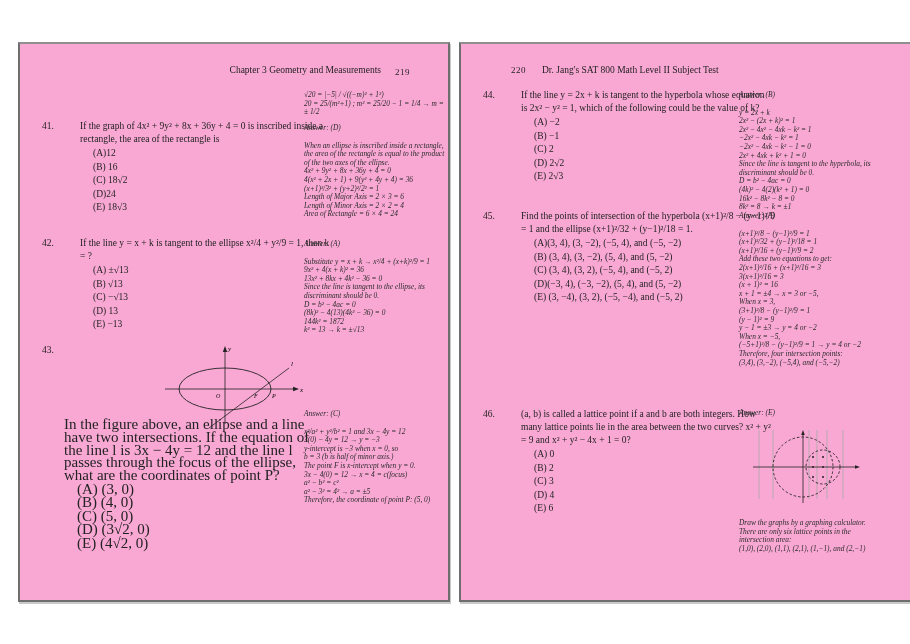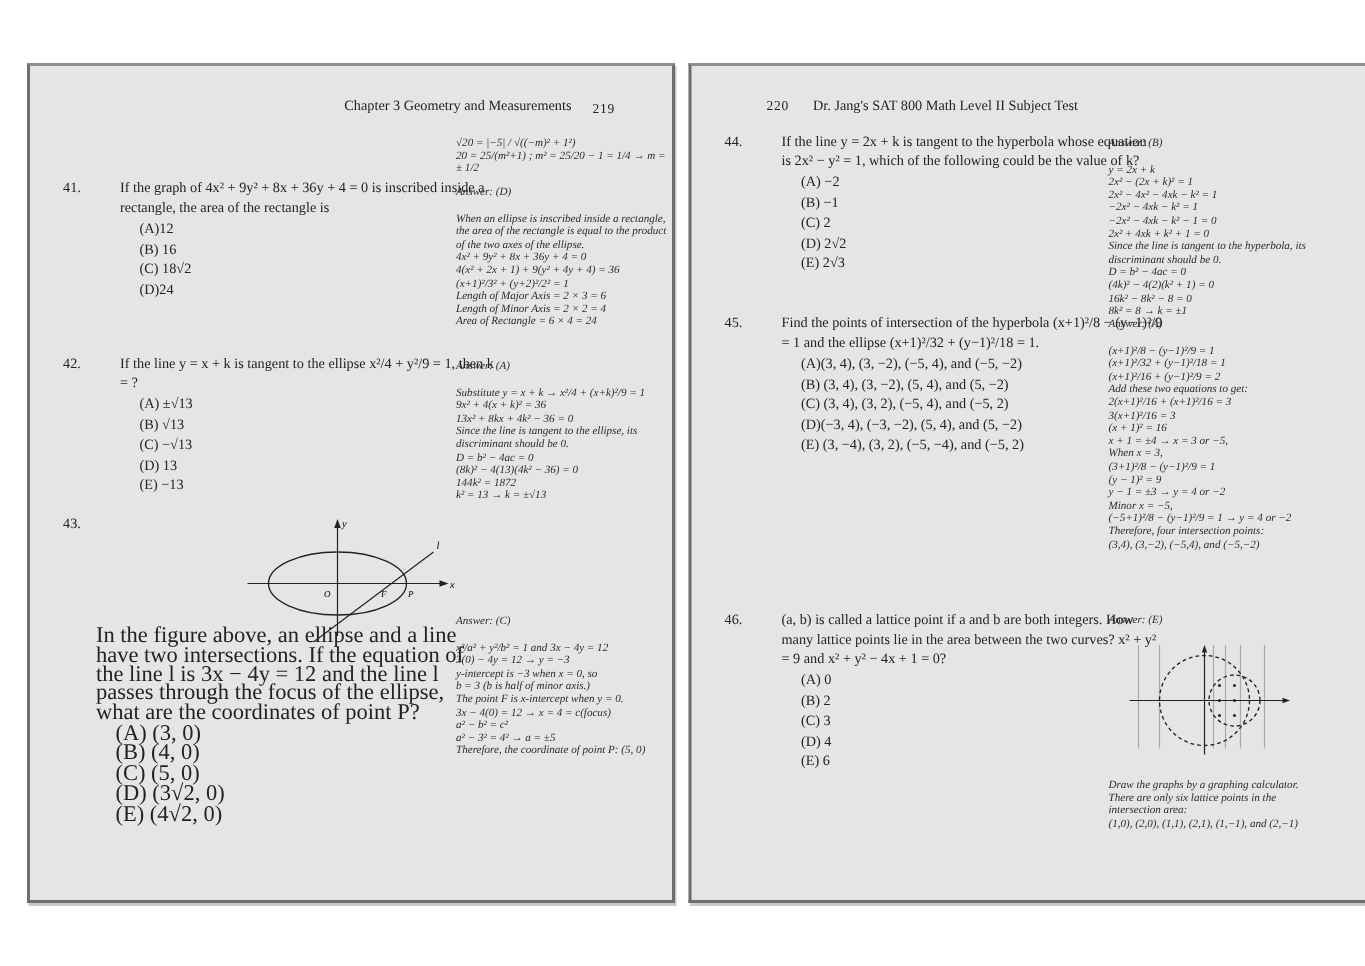--- a/index.html
+++ b/index.html
@@ -1,21 +1,21 @@
 <!DOCTYPE html>
 <html><head>
 <meta charset="utf-8">
 <style>
   html,body{margin:0;padding:0;}
   body{
     width:910px;height:644px;background:#ffffff;overflow:hidden;position:relative;
     font-family:"Liberation Serif","DejaVu Serif",serif;color:#222;
   }
   .page{
-    position:absolute;top:42px;height:560px;background:#e5e5e5;
+    position:absolute;top:42px;height:560px;background:#f9a8d4;
     border:2px solid #6e6e6e;border-top-color:#8f8f8f;box-sizing:border-box;
     box-shadow:1px 2px 0 #c9c9c9;
   }
   #page-left{left:18px;width:432px;}
   #page-right{left:459px;width:499px;}
 
   .runhead{position:absolute;top:21px;font-size:9.5px;white-space:nowrap;color:#1e1e1e;}
   #page-left .runhead{right:38px;}
   #page-right .runhead{left:50px;}
   .runhead .pnum{display:inline-block;margin-left:14px;position:relative;top:2px;font-size:9px;letter-spacing:.5px;}
@@ -57,20 +57,21 @@
 
   <div class="q" style="top:76px;">
     <div class="qnum">41.</div>
     <div class="qbody">
       <div class="qtext">If the graph of 4x² + 9y² + 8x + 36y + 4 = 0 is inscribed inside a rectangle, the area of the rectangle is</div>
       <div class="choices">
           <div class="choice">(A)12</div>
           <div class="choice">(B) 16</div>
           <div class="choice">(C) 18√2</div>
           <div class="choice">(D)24</div>
+          <div class="choice">(E) 18√3</div>
         </div>
     </div>
   </div>
   <div class="ans" style="top:80px;">
     <div class="ans-label">Answer: (D)</div>
     <div class="sol">
         <div class="sol-line">When an ellipse is inscribed inside a rectangle, the area of the rectangle is equal to the product of the two axes of the ellipse.</div>
         <div class="sol-line">4x² + 9y² + 8x + 36y + 4 = 0</div>
         <div class="sol-line">4(x² + 2x + 1) + 9(y² + 4y + 4) = 36</div>
         <div class="sol-line">(x+1)²/3² + (y+2)²/2² = 1</div>
@@ -217,21 +218,21 @@
         <div class="sol-line">(x+1)²/16 + (y−1)²/9 = 2</div>
         <div class="sol-line">Add these two equations to get:</div>
         <div class="sol-line">2(x+1)²/16 + (x+1)²/16 = 3</div>
         <div class="sol-line">3(x+1)²/16 = 3</div>
         <div class="sol-line">(x + 1)² = 16</div>
         <div class="sol-line">x + 1 = ±4  →  x = 3 or −5,</div>
         <div class="sol-line">When x = 3,</div>
         <div class="sol-line">(3+1)²/8 − (y−1)²/9 = 1</div>
         <div class="sol-line">(y − 1)² = 9</div>
         <div class="sol-line">y − 1 = ±3  →  y = 4 or −2</div>
-        <div class="sol-line">Minor x = −5,</div>
+        <div class="sol-line">When x = −5,</div>
         <div class="sol-line">(−5+1)²/8 − (y−1)²/9 = 1  →  y = 4 or −2</div>
         <div class="sol-line">Therefore, four intersection points:</div>
         <div class="sol-line">(3,4), (3,−2), (−5,4), and (−5,−2)</div>
       </div>
   </div>
 
   <div class="q" style="top:364px;">
     <div class="qnum">46.</div>
     <div class="qbody">
       <div class="qtext">(a, b) is called a lattice point if a and b are both integers. How many lattice points lie in the area between the two curves? x² + y² = 9 and x² + y² − 4x + 1 = 0?</div>

